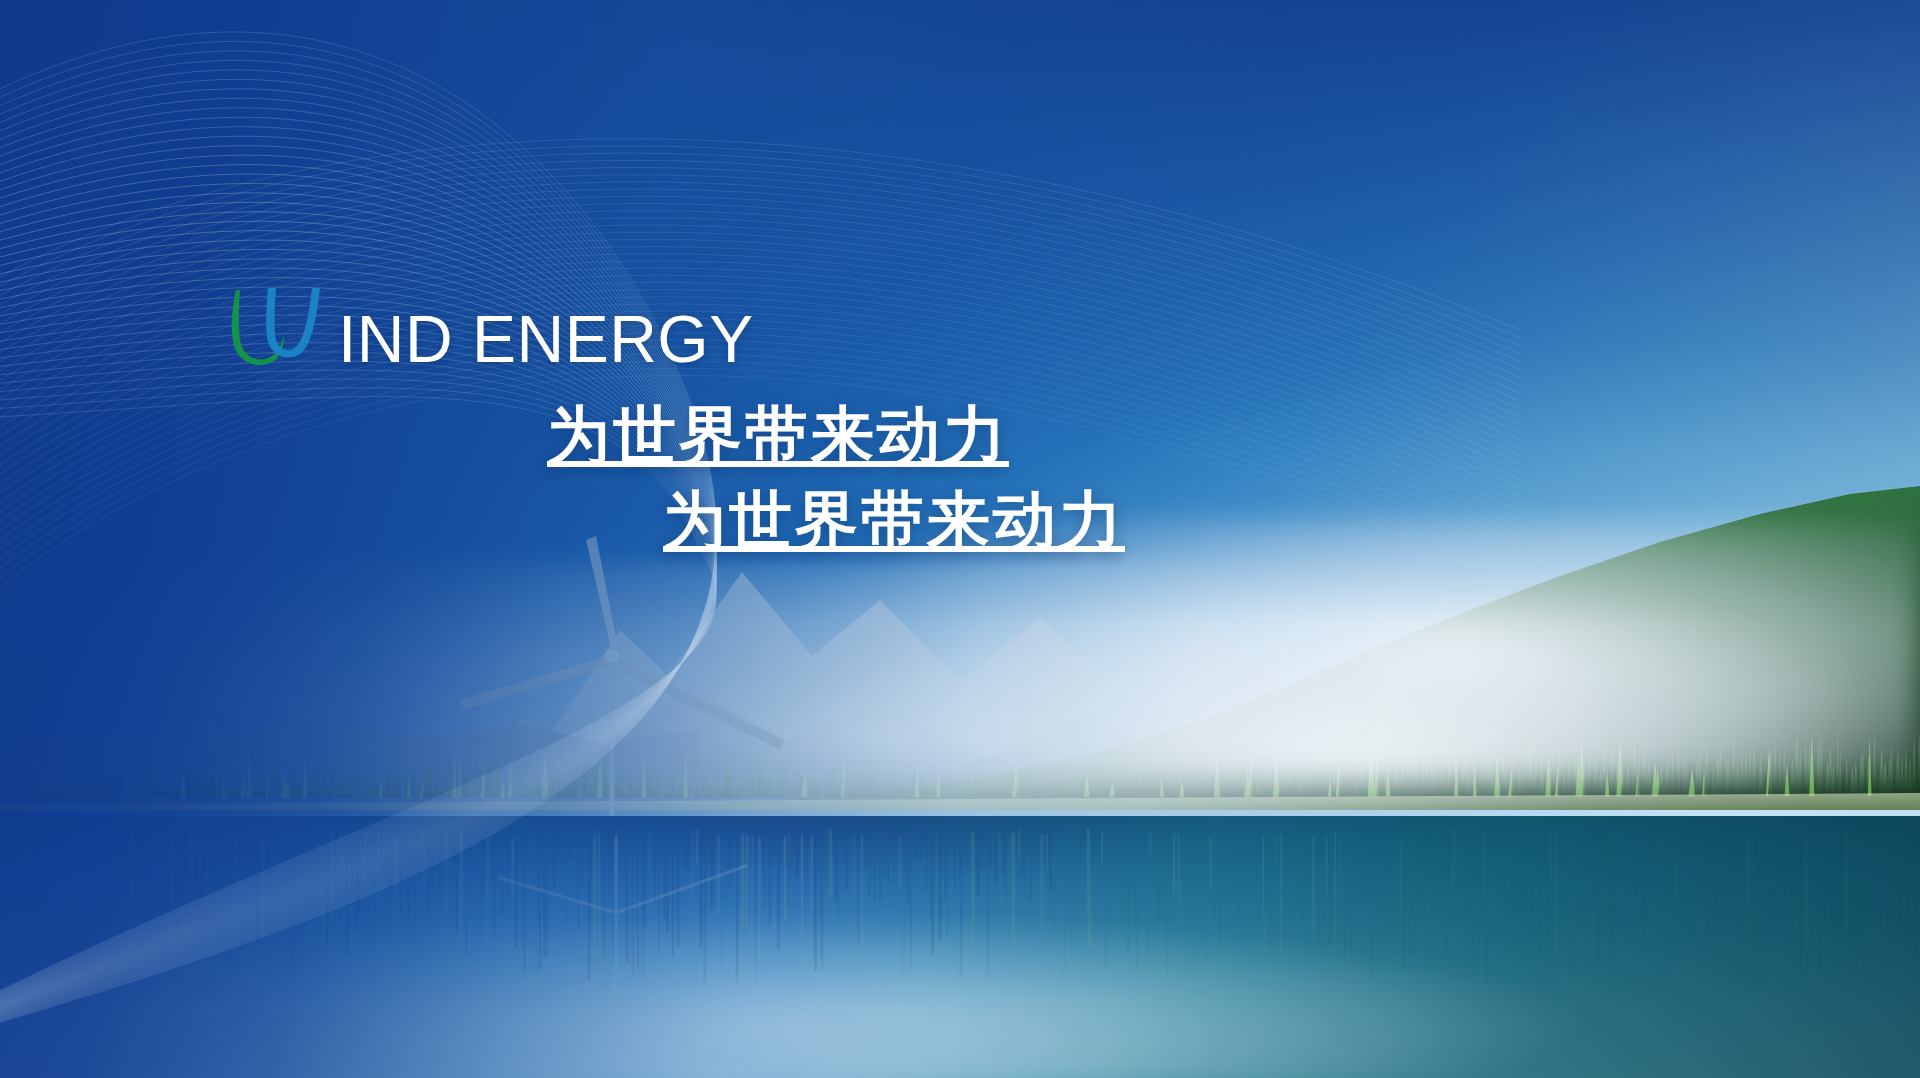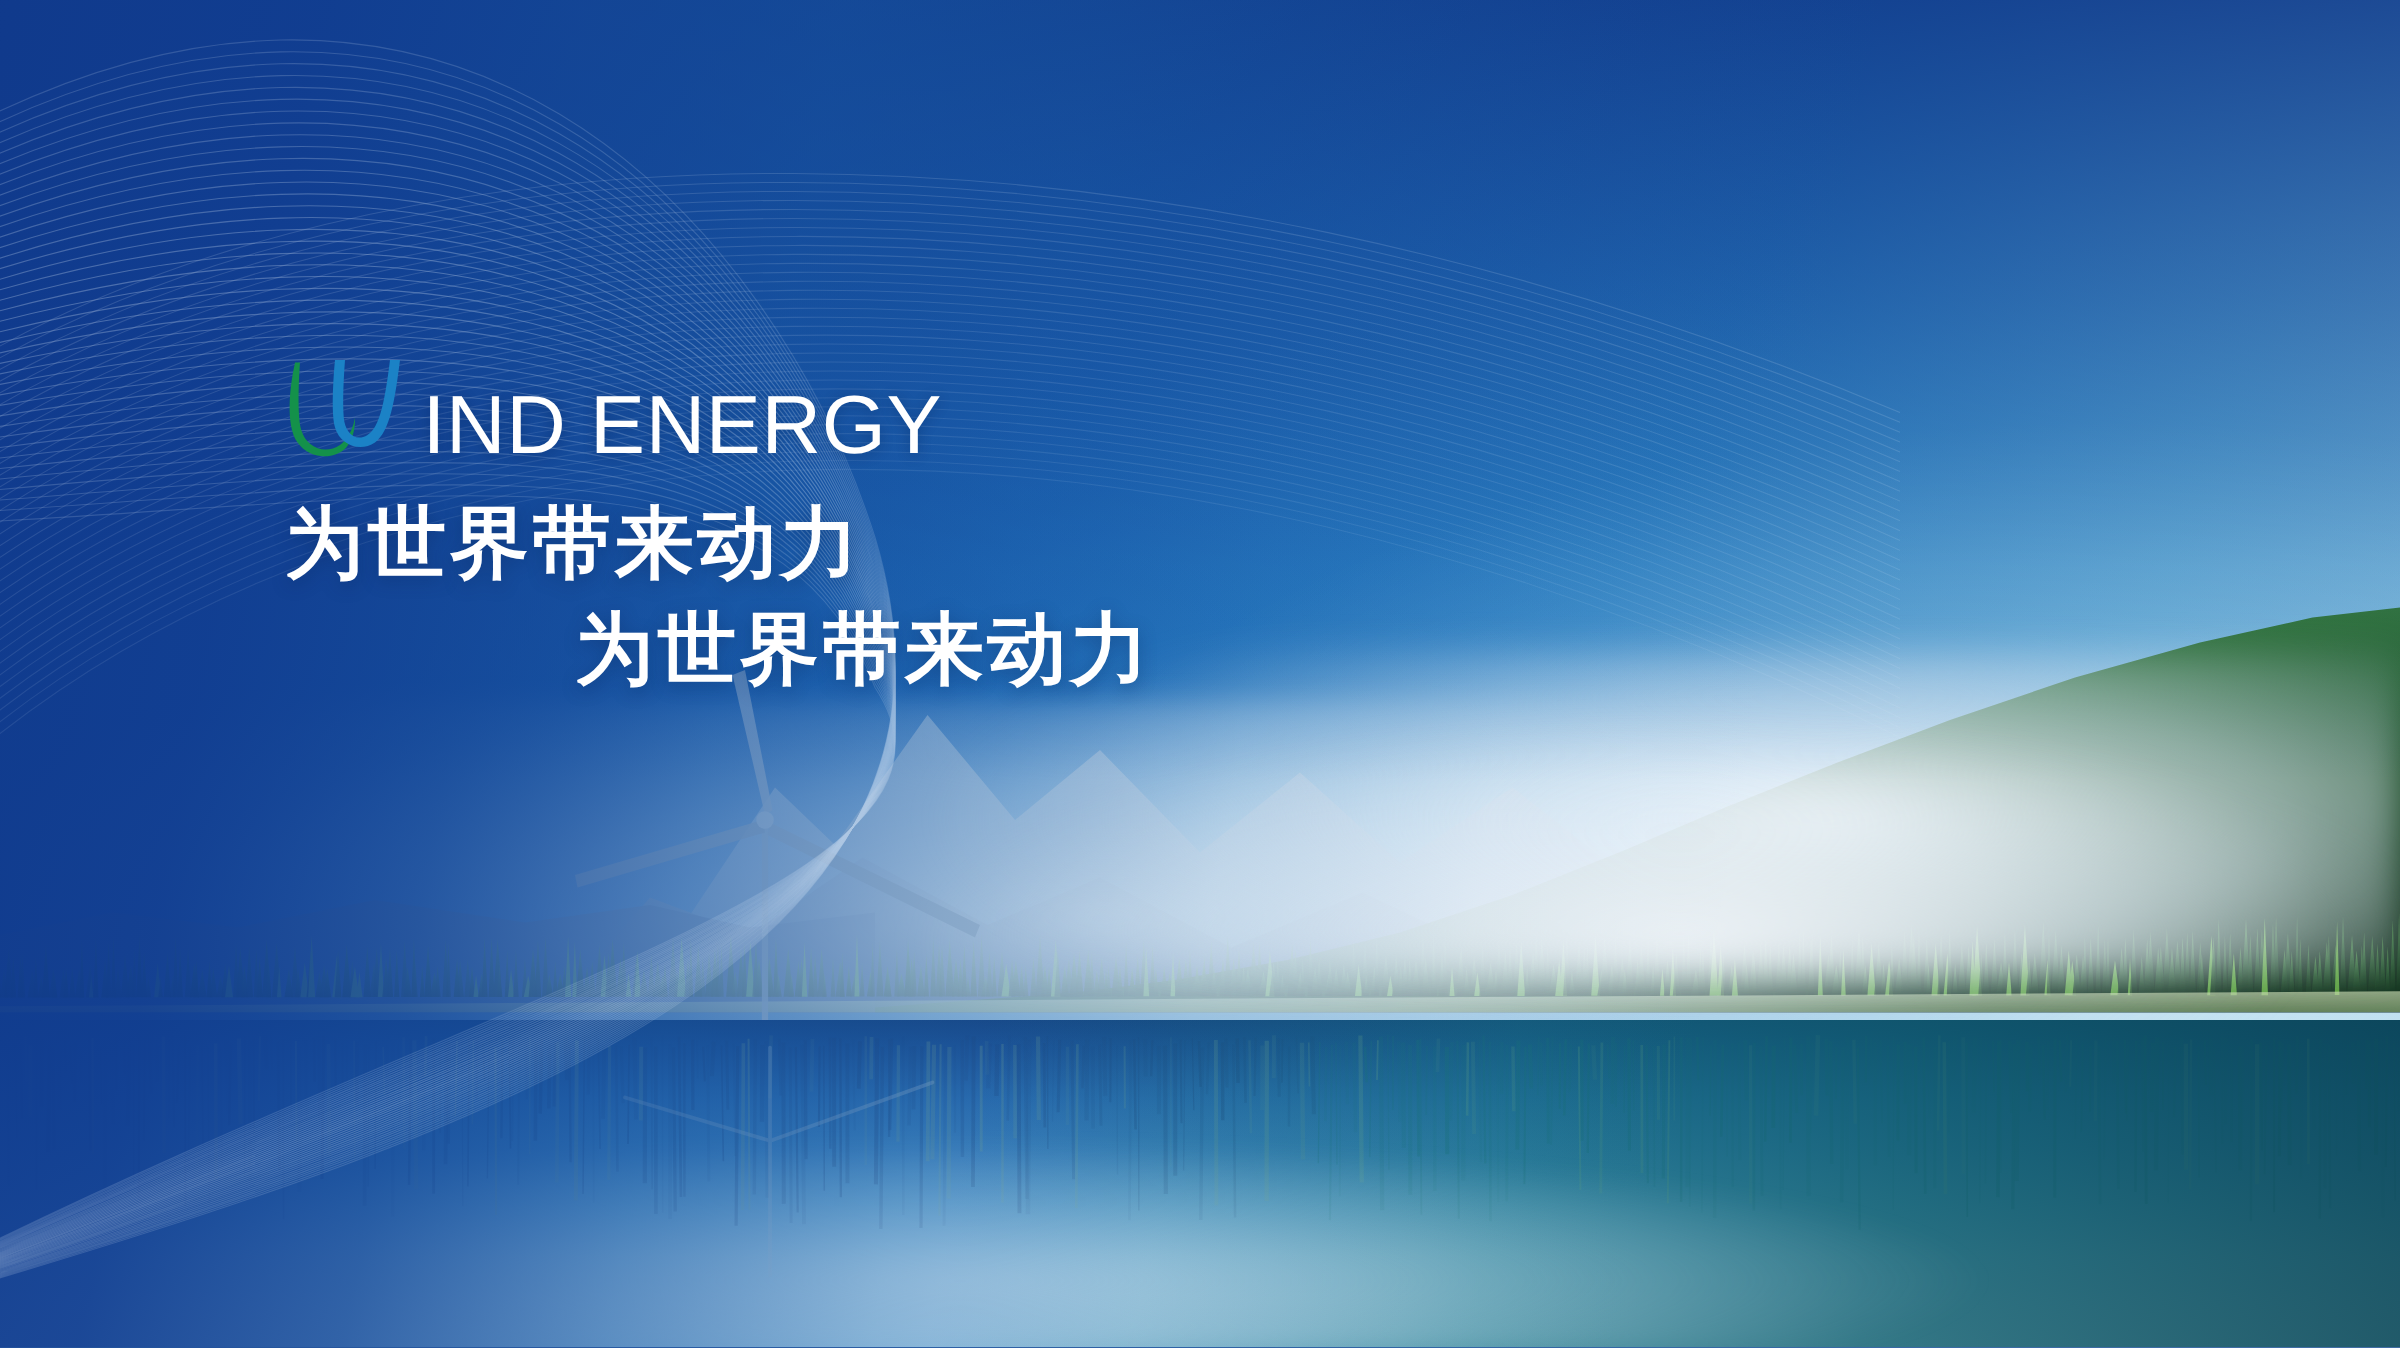--- a/index.html
+++ b/index.html
@@ -4,20 +4,21 @@
 <title>WIND ENERGY</title>
 <style>
   * { margin:0; padding:0; box-sizing:border-box; }
   html,body{
     width:1920px; height:1078px; overflow:hidden; background:#0f3a86;
     font-family:"Liberation Sans","DejaVu Sans",sans-serif;
   }
   #stage{
     position:relative; width:1920px; height:1078px; overflow:hidden;
     background:#14499c;
+    text-align:center;
   }
   .layer{ position:absolute; inset:0; }
 
   
   #sky{
     background:
       radial-gradient(150% 120% at 100% 100%, rgba(206,232,244,0.95) 0%, rgba(150,205,233,0.55) 22%, rgba(60,150,206,0.25) 45%, rgba(20,80,160,0) 70%),
       linear-gradient(115deg,#103a8e 0%,#14479b 18%,#1a62b4 42%,#2e87c8 62%,#63b2da 80%,#a9d6ea 100%);
   }
   #skyGlow{
@@ -83,20 +84,21 @@
     color:#fff; font-size:66px; line-height:.92; letter-spacing:.5px;
     font-weight:400; margin-left:2px; white-space:nowrap;
     text-shadow:0 2px 10px rgba(6,30,80,.32);
     font-family:"Liberation Sans","DejaVu Sans",sans-serif;
   }
   .slogan{
     color:#fff; font-weight:700; font-size:63px; line-height:1.0;
     letter-spacing:3px; white-space:nowrap;
     font-family:"Liberation Sans","DejaVu Sans",sans-serif;
     text-shadow:0 3px 14px rgba(8,34,86,.34);
+    text-decoration:underline;
   }
   #slogan1{ margin-top:34px; }
   #slogan2{ margin-top:22px; margin-left:232px; }
 </style>
 </head>
 <body>
 
 <div id="stage">
 
   <div class="layer" id="sky"></div>

